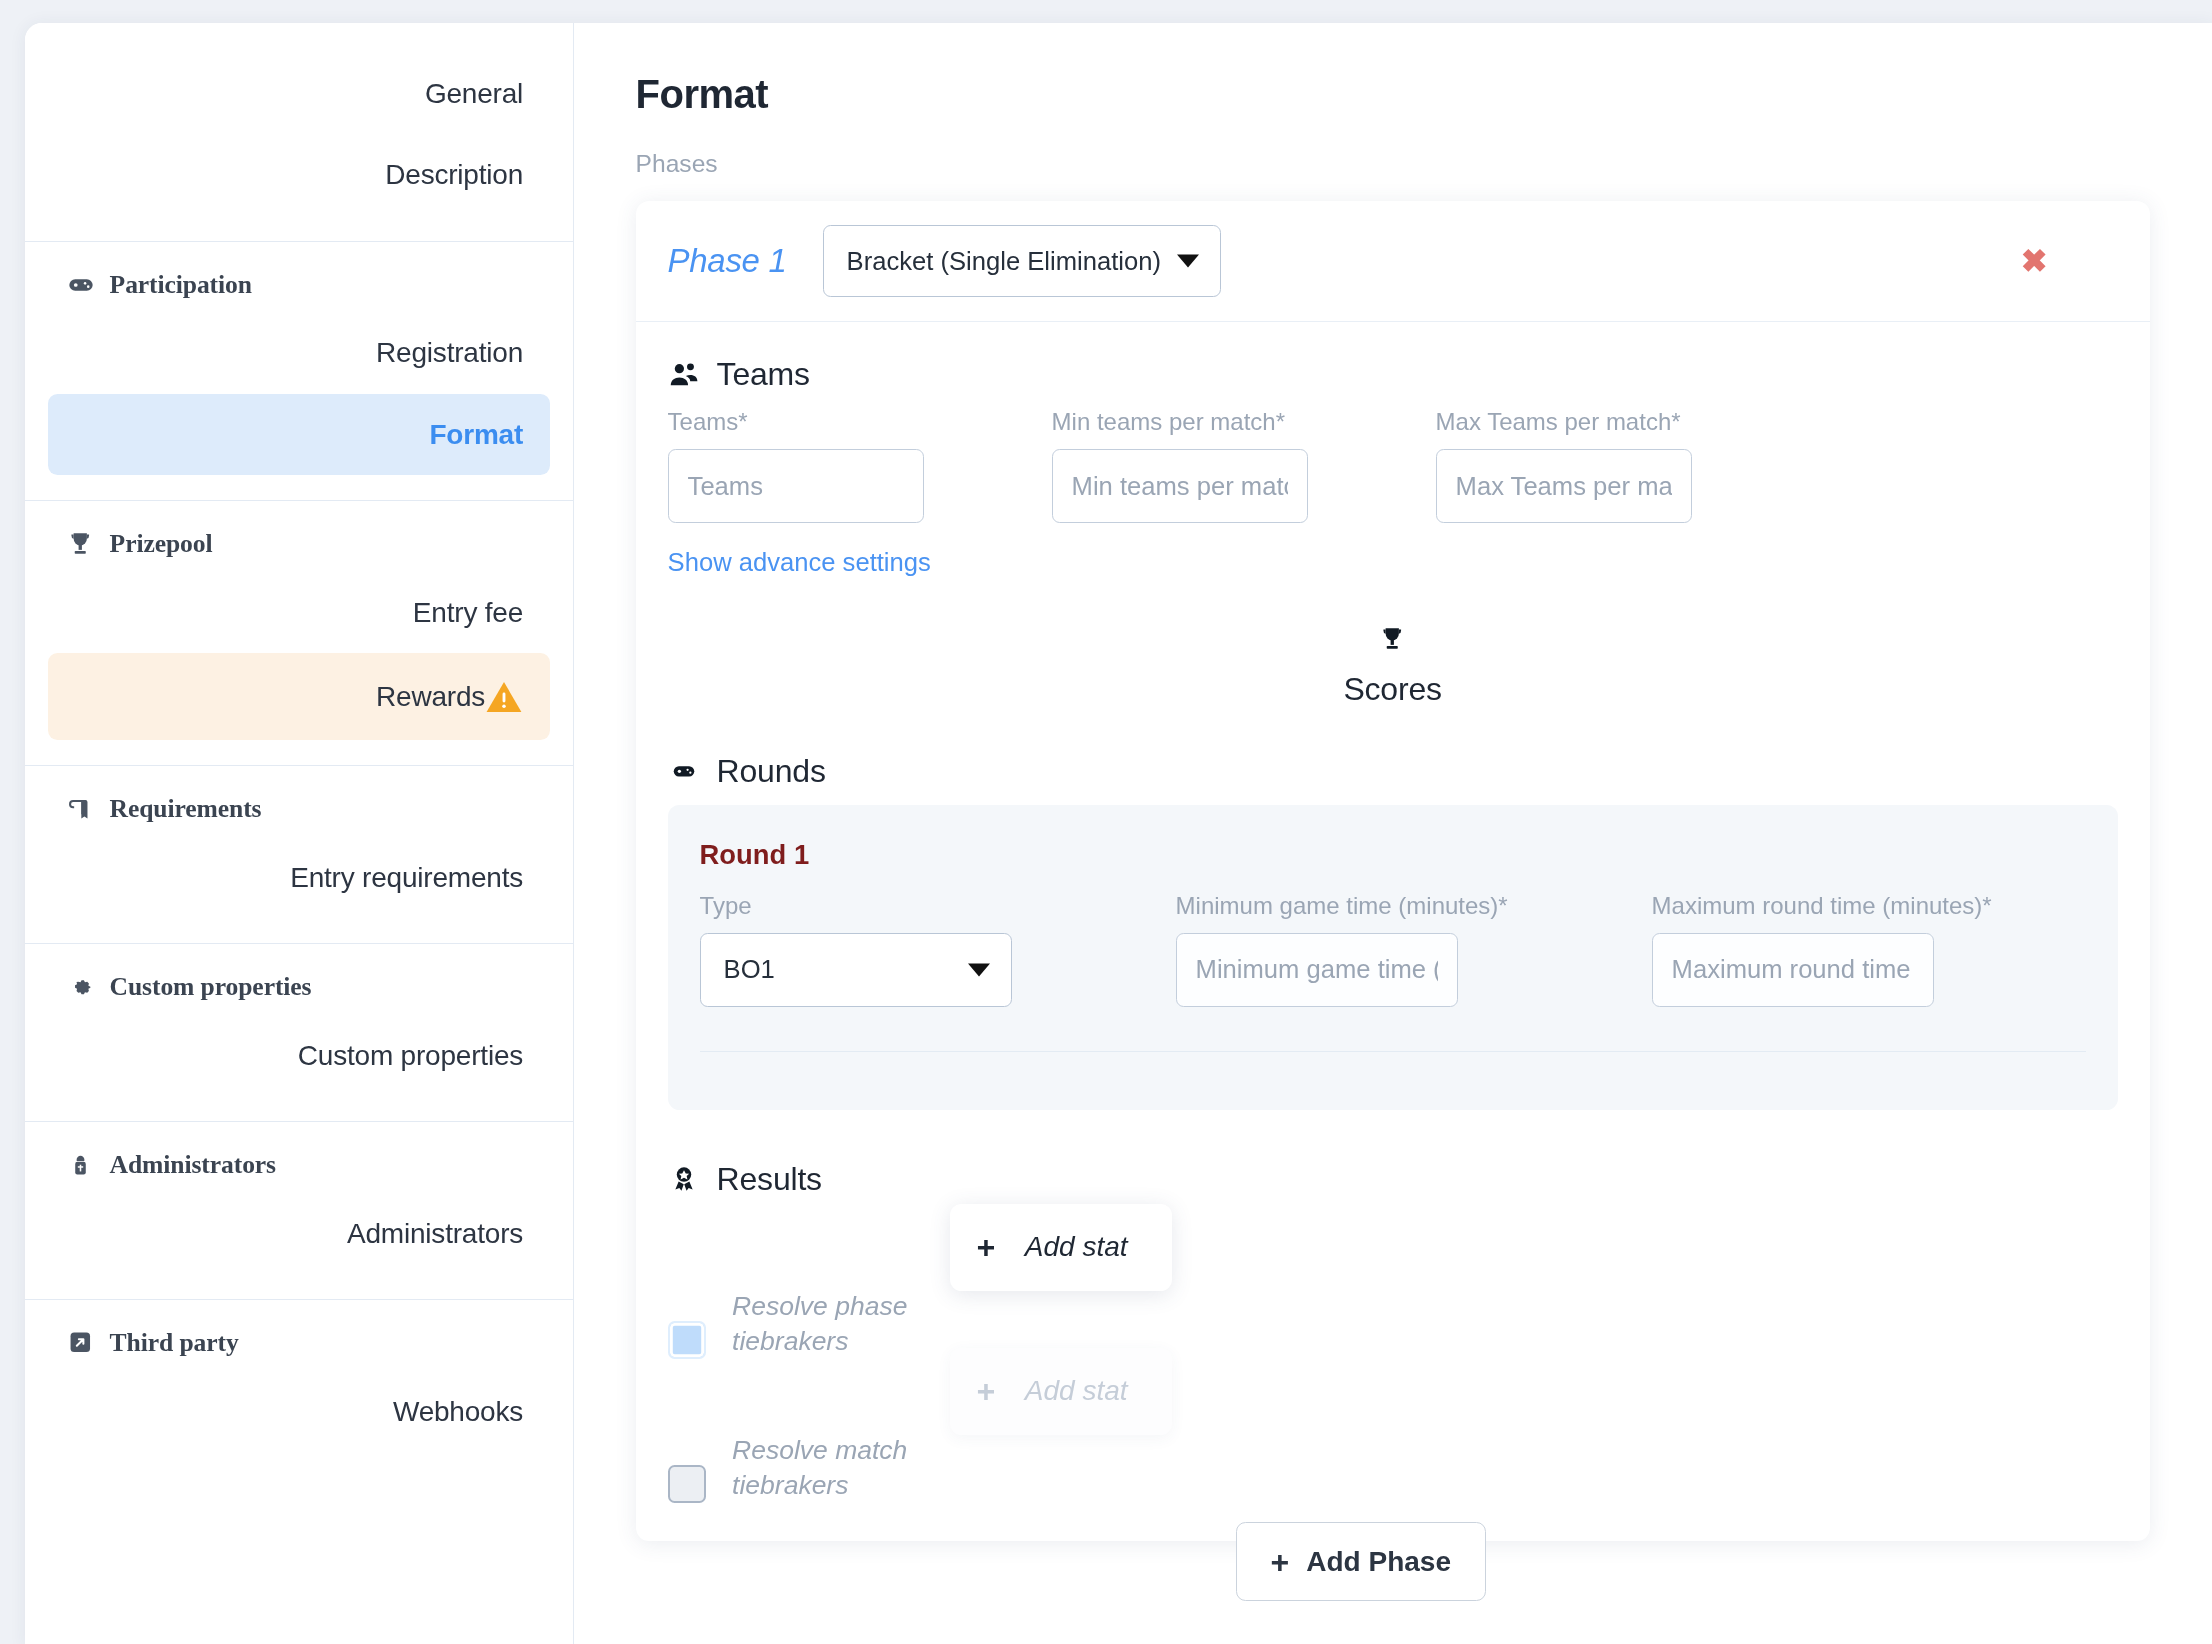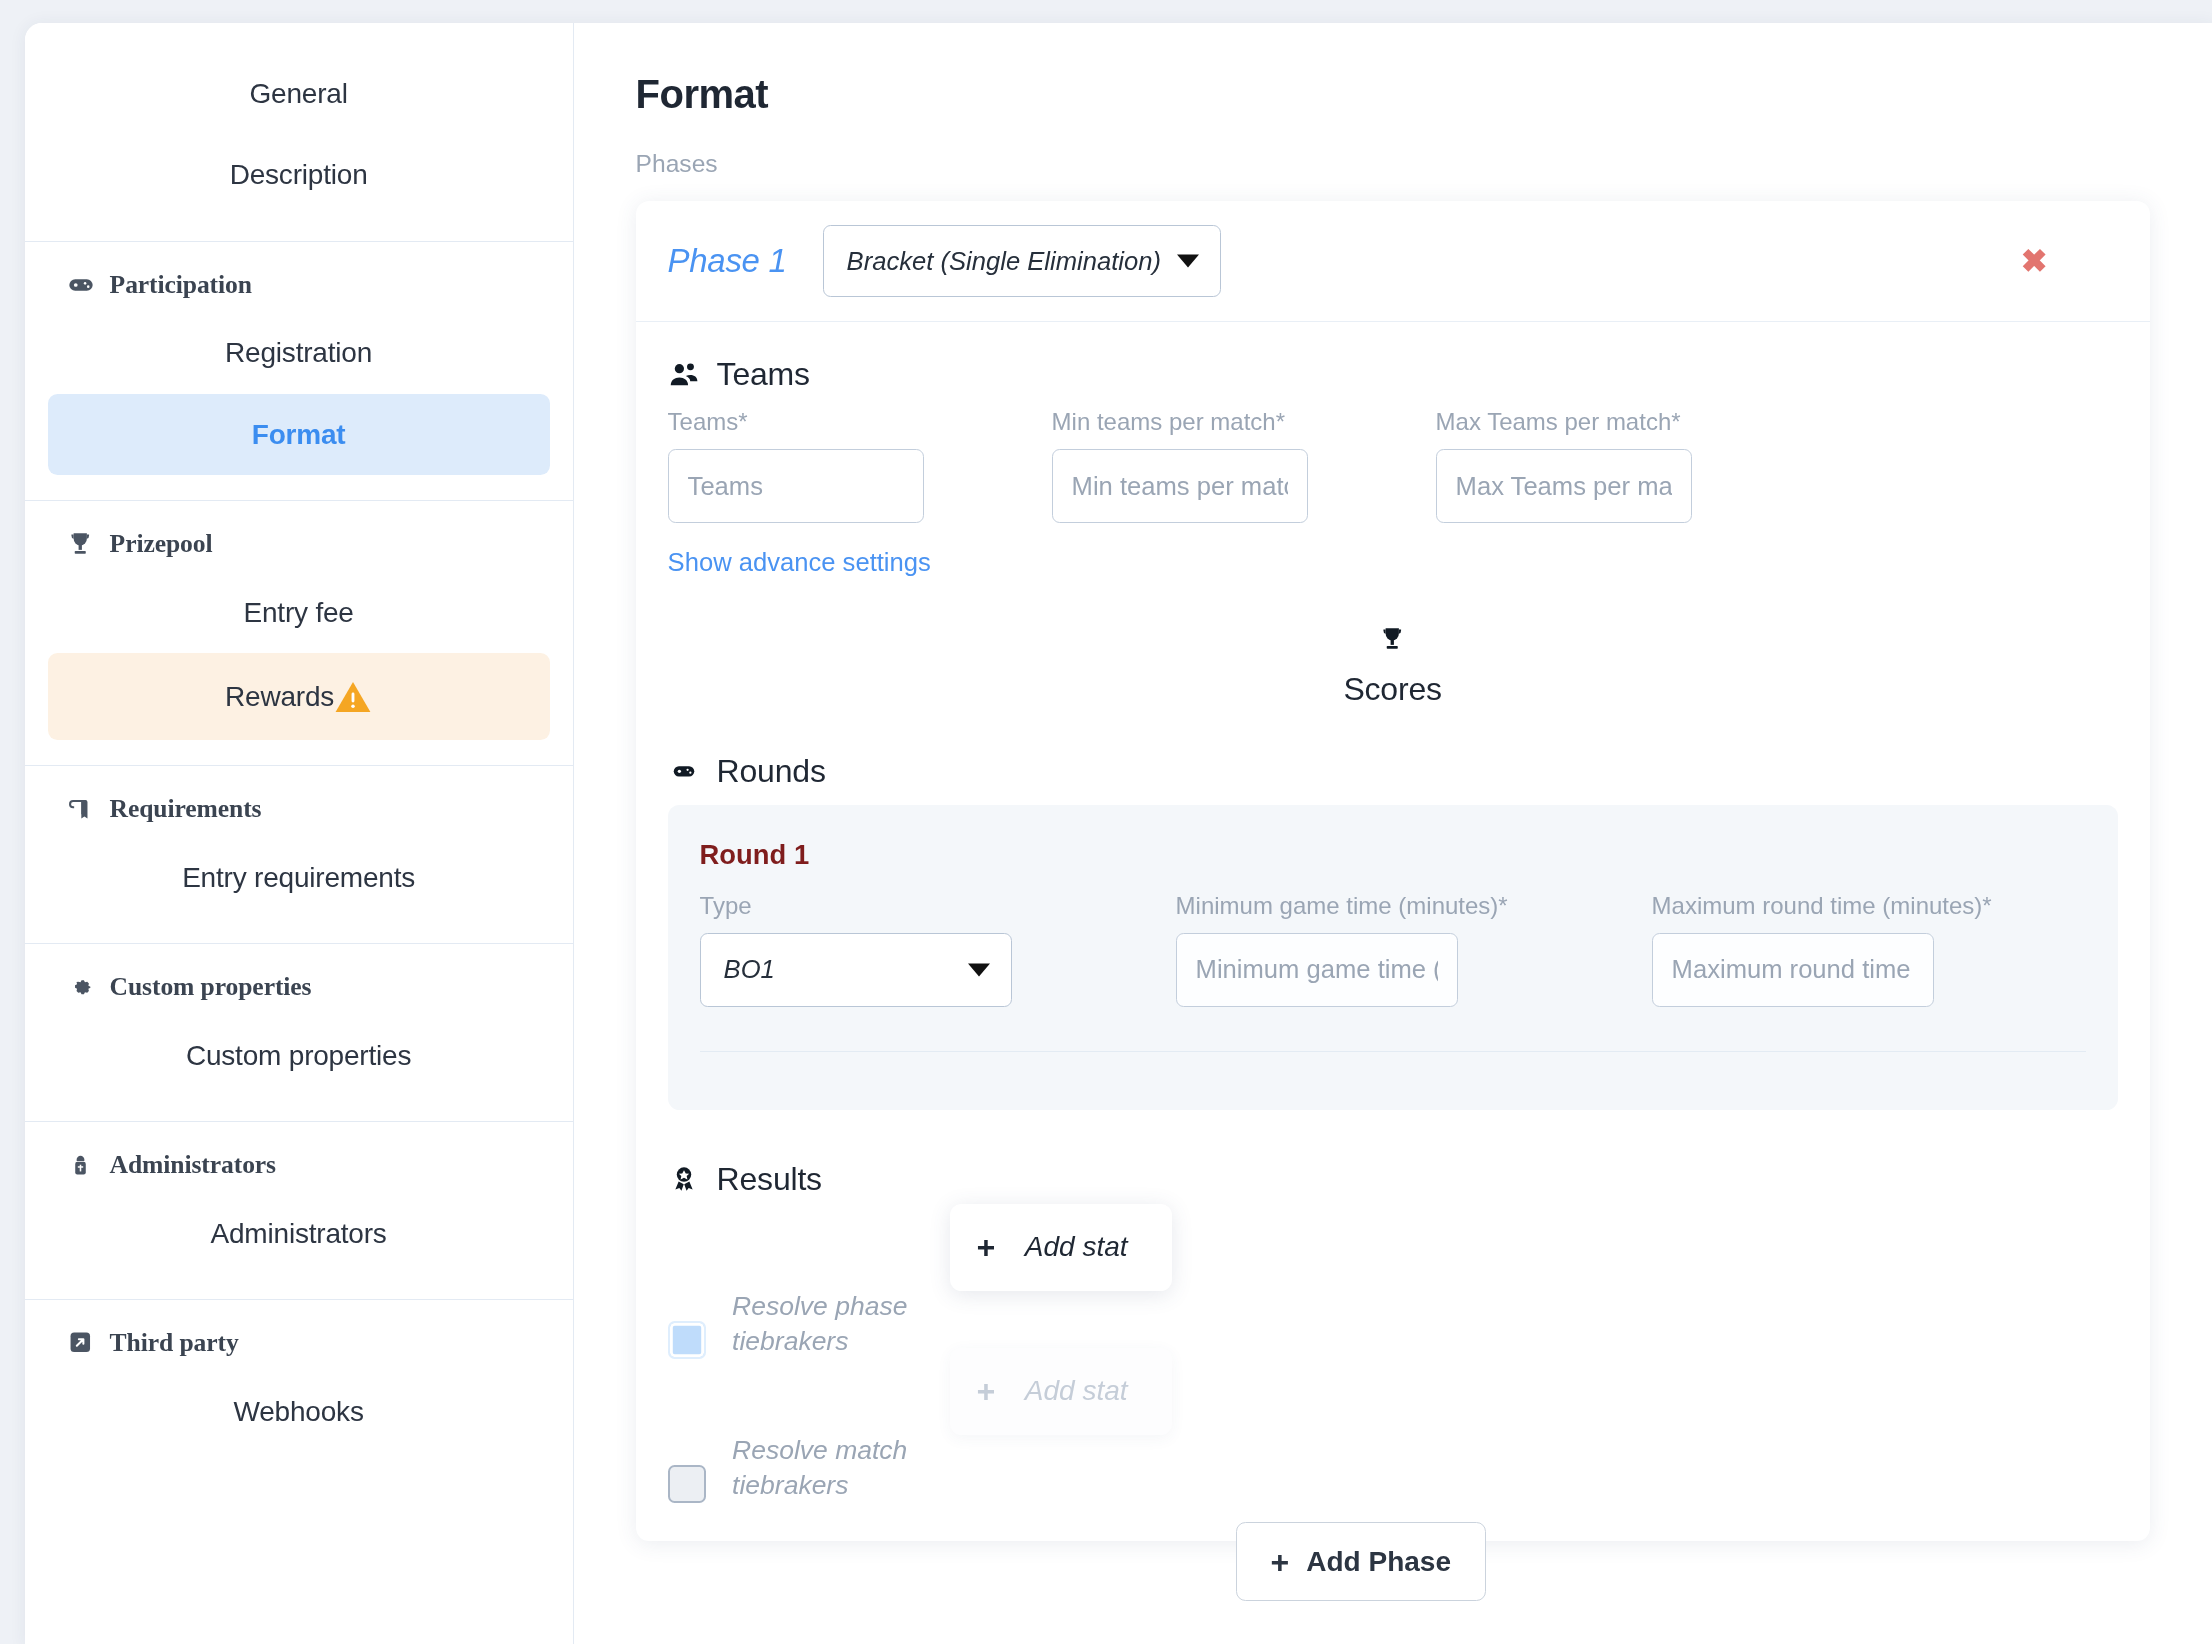--- a/index.html
+++ b/index.html
@@ -48,21 +48,21 @@
     font-family: Liberation Serif, serif;
   }
   .group-head .gicon {
     width: 28px; height: 28px;
     display: inline-flex; align-items: center; justify-content: center;
     color: #4b5563;
     flex: 0 0 28px;
   }
   .group-head .gicon svg { display: block; }
   .nav-item {
-    display: flex; align-items: center; justify-content: center;
+    display: flex; align-items: center; justify-content: flex-end;
     margin: 0 23px;
     padding: 24.6px 26.5px;
     border-radius: 9.5px;
     font-size: 28px;
     color: #2d3542;
     cursor: pointer;
     letter-spacing: -0.2px;
   }
   .nav-item.first-pad { margin-top: 23px; }
   .nav-item.active {
@@ -128,21 +128,20 @@
     display: inline-flex; align-items: center;
     height: 72px;
     min-width: 312px;
     border: 1.9px solid #b9c6d6;
     border-radius: 7.6px;
     background: #fff;
     padding: 0 59px 0 23px;
     font-size: 25.6px;
     color: #262f3b;
     cursor: pointer;
-    font-style: italic;
   }
   .sel .caret {
     position: absolute; right: 21px; top: 50%;
     transform: translateY(-50%);
     width: 0; height: 0;
     border-left: 11.4px solid transparent;
     border-right: 11.4px solid transparent;
     border-top: 13.2px solid #111;
   }
   .phase-delete {

